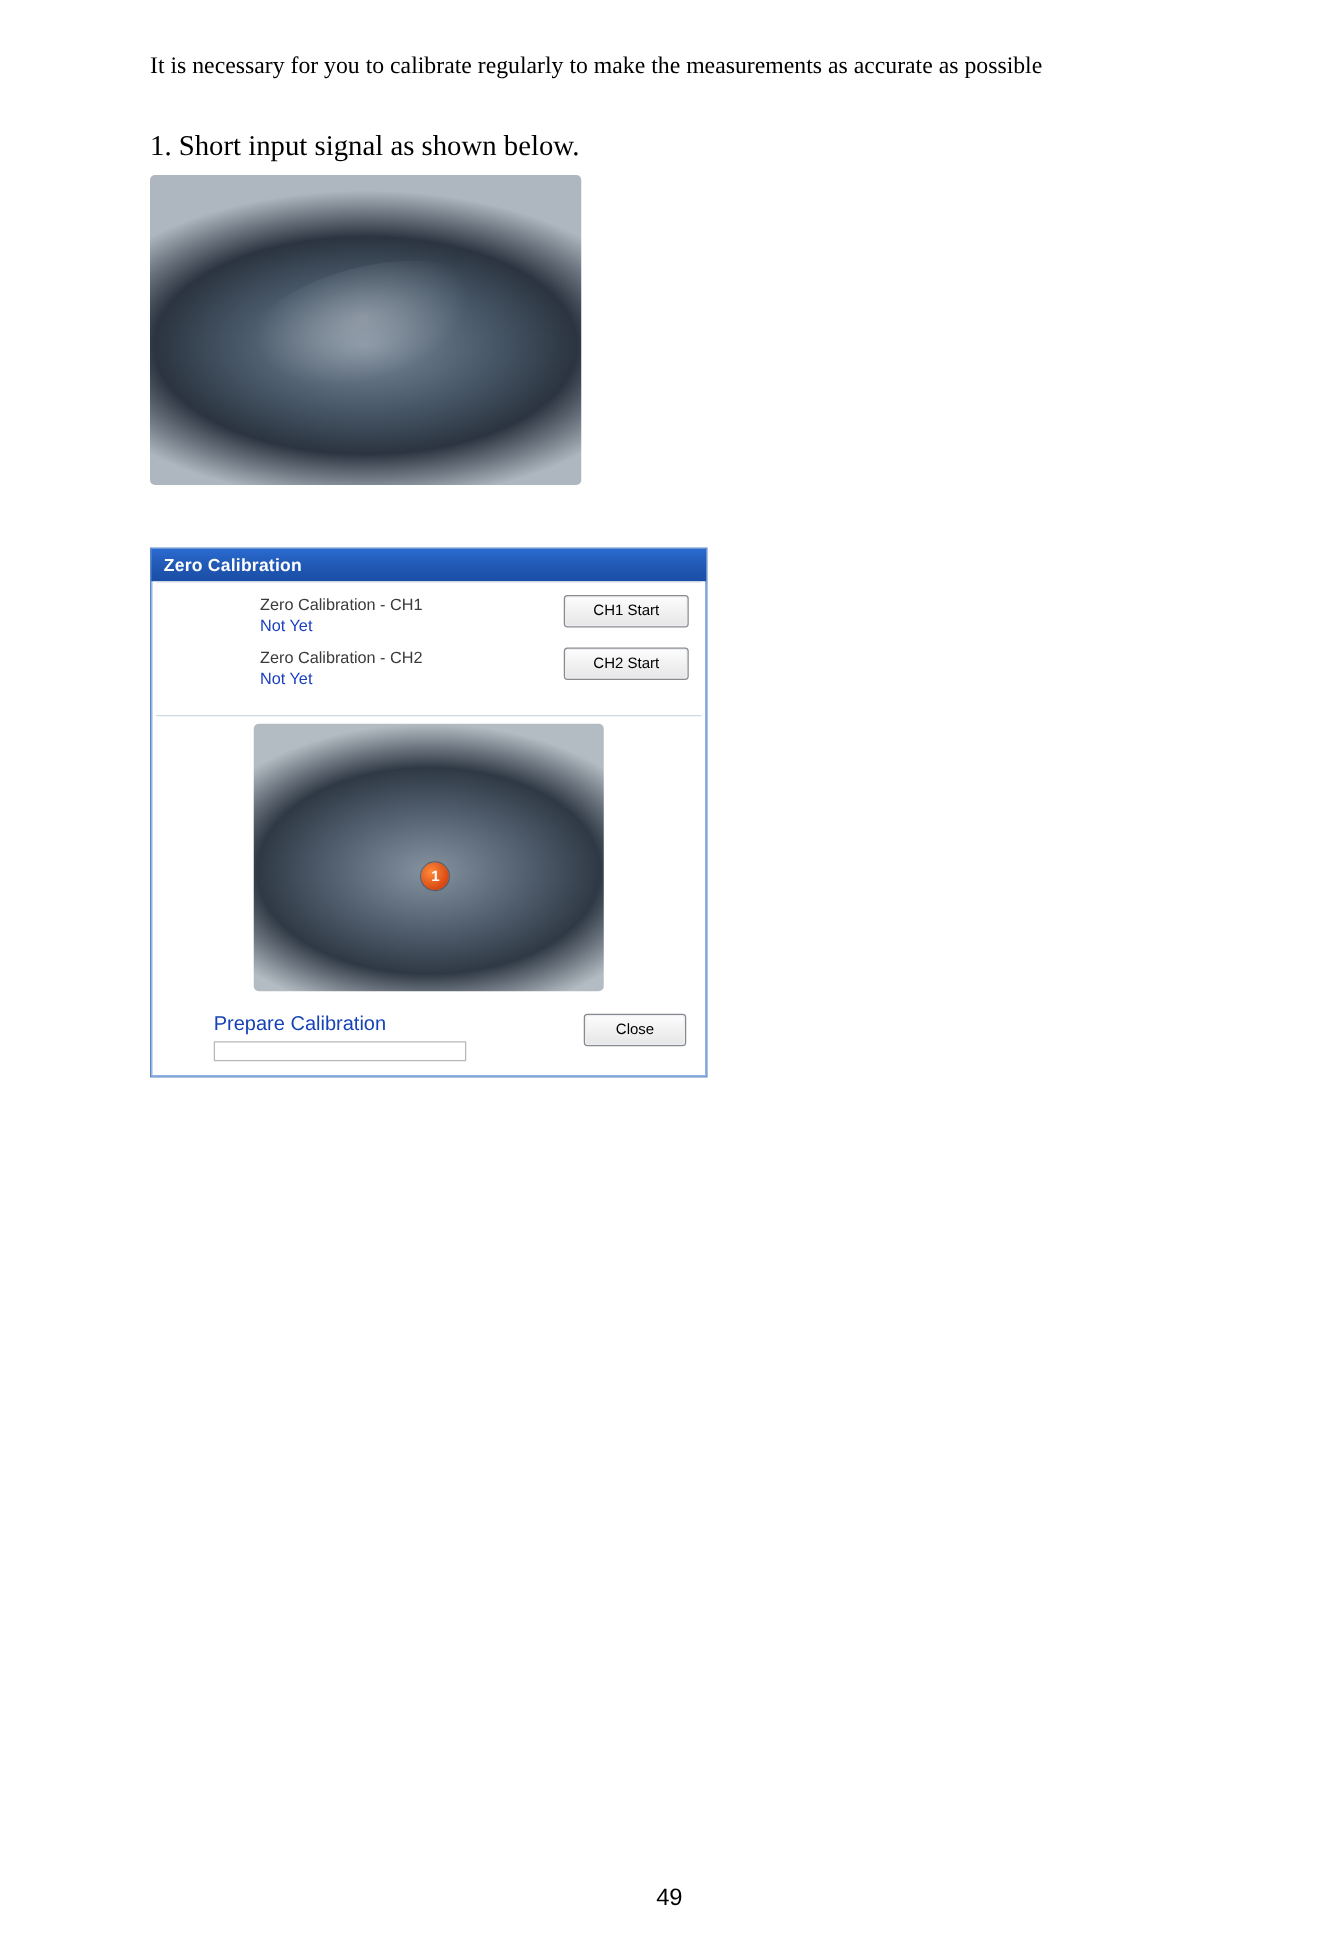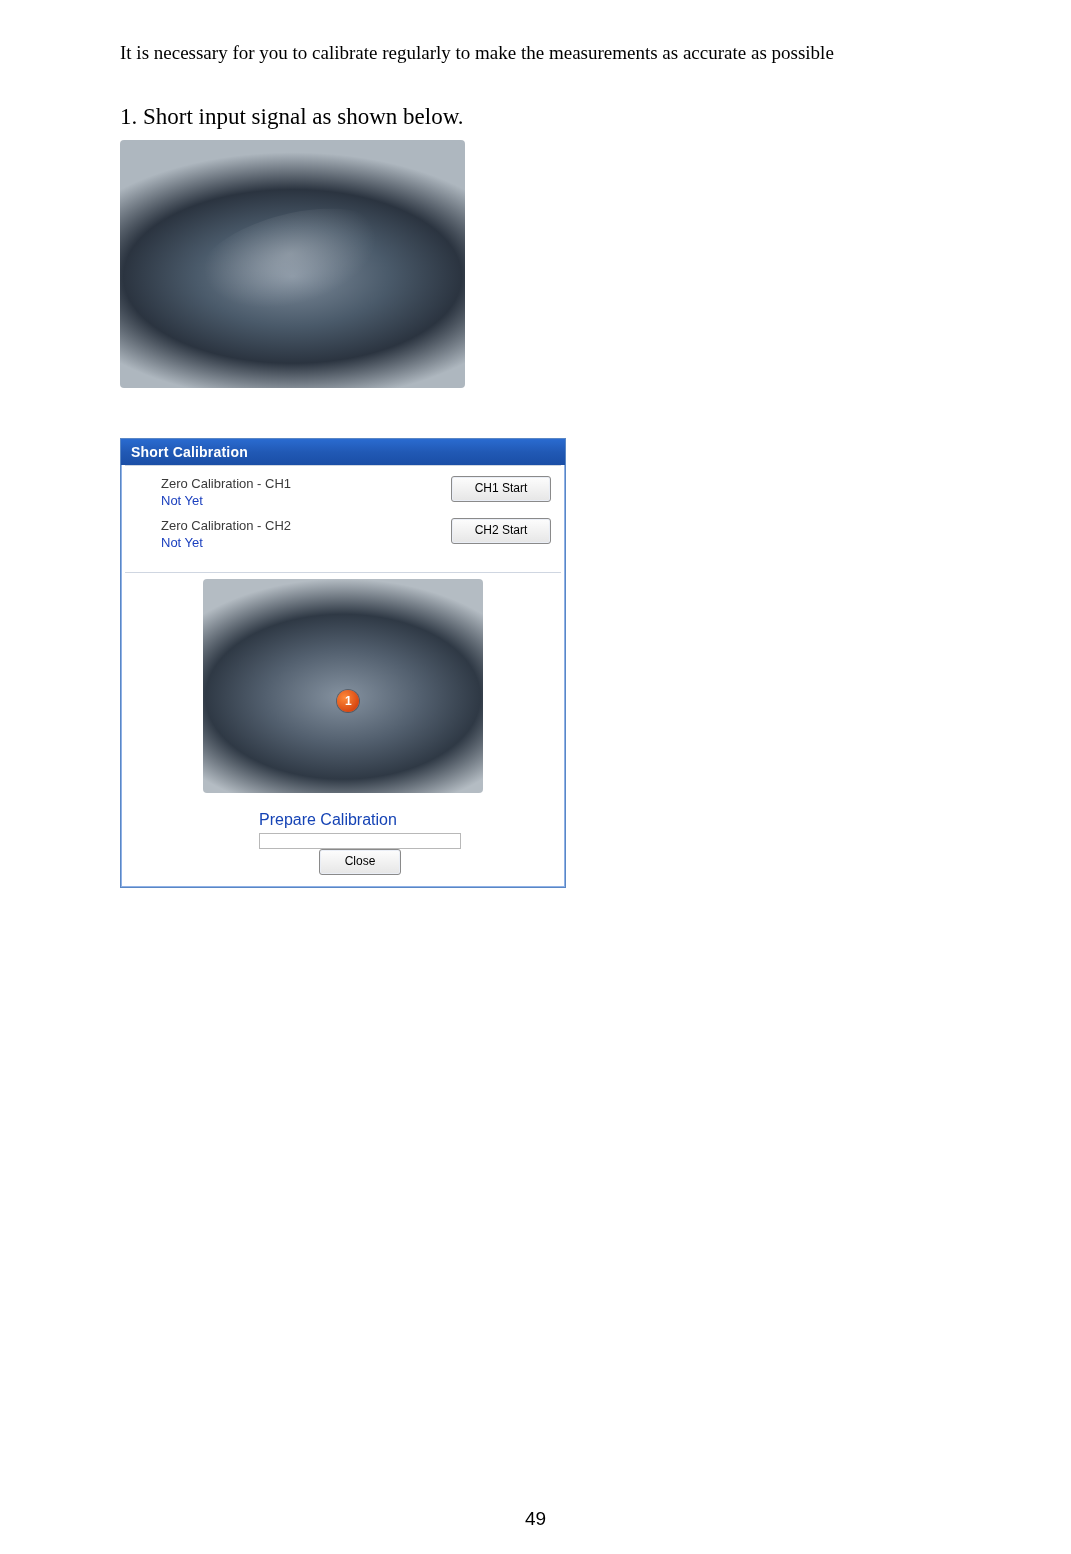--- a/index.html
+++ b/index.html
@@ -93,20 +93,21 @@
     font-size: 13px;
     line-height: 1.35;
   }
   .hr {
     height: 1px;
     background: linear-gradient(to right, #cfd6e1, #cfd6e1);
     margin: 0 4px;
   }
   .cal-rows {
     padding: 10px 14px 12px 40px;
+    margin-left: 47px;
   }
   .cal-row {
     display: flex;
     align-items: flex-start;
     justify-content: space-between;
     margin-bottom: 10px;
   }
   .cal-left { font-size: 13px; }
   .cal-title { color: #3a3a3a; }
   .cal-status { color: #1a3fbe; margin-top: 2px; }
@@ -148,24 +149,23 @@
     box-shadow: 0 0 0 1px rgba(0,0,0,.3);
     color: #fff;
     font-size: 12px;
     font-weight: bold;
     text-align: center;
     line-height: 22px;
   }
 
   .dlg-footer {
     display: flex;
-    align-items: center;
+    align-items: flex-start;
     justify-content: space-between;
     padding: 0 16px 12px 50px;
-    flex-direction: column;
   }
   .prepare {
     color: #1543b5;
     font-size: 16px;
     font-weight: 500;
   }
   .progress {
     width: 200px;
     height: 14px;
     border: 1px solid #b8b8b8;
@@ -197,21 +197,21 @@
 
 
   <div class="body-text">It is necessary for you to calibrate regularly to make the measurements as accurate as possible</div>
 
   <div class="step-text">1. Short input signal as shown below.</div>
 
   <div class="fig1"></div>
 
 
   <div class="dialog">
-    <div class="titlebar">Short Calibration</div>
+    <div class="titlebar">Zero Calibration</div>
 
     <div class="hr"></div>
 
     <div class="cal-rows">
       <div class="cal-row">
         <div class="cal-left">
           <div class="cal-title">Zero Calibration - CH1</div>
           <div class="cal-status">Not Yet</div>
         </div>
         <span class="xp-btn">CH1 Start</span>

